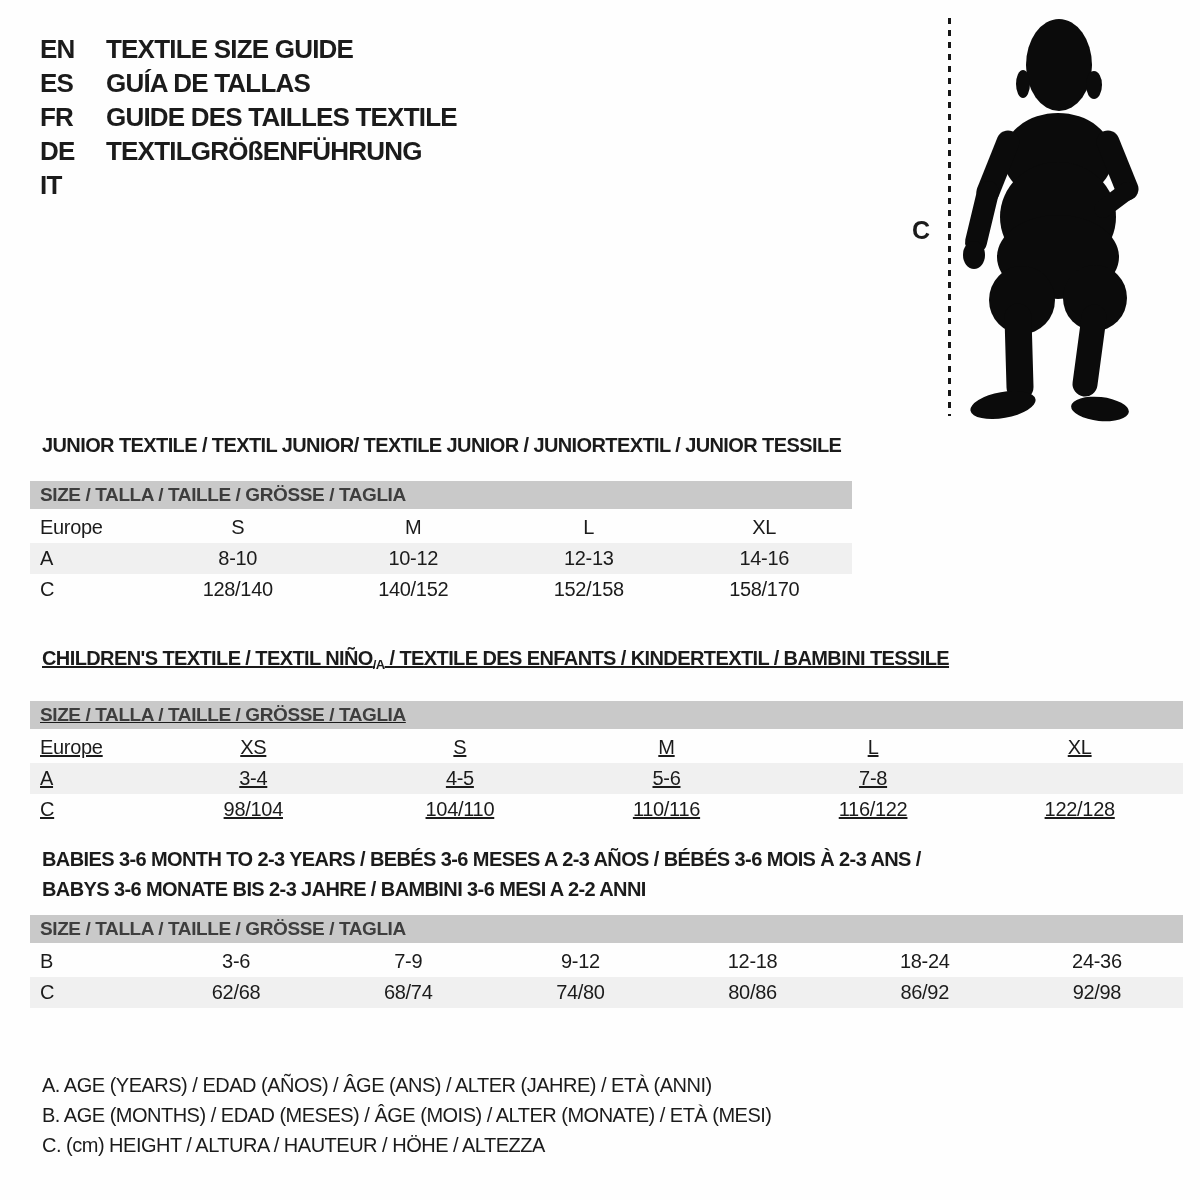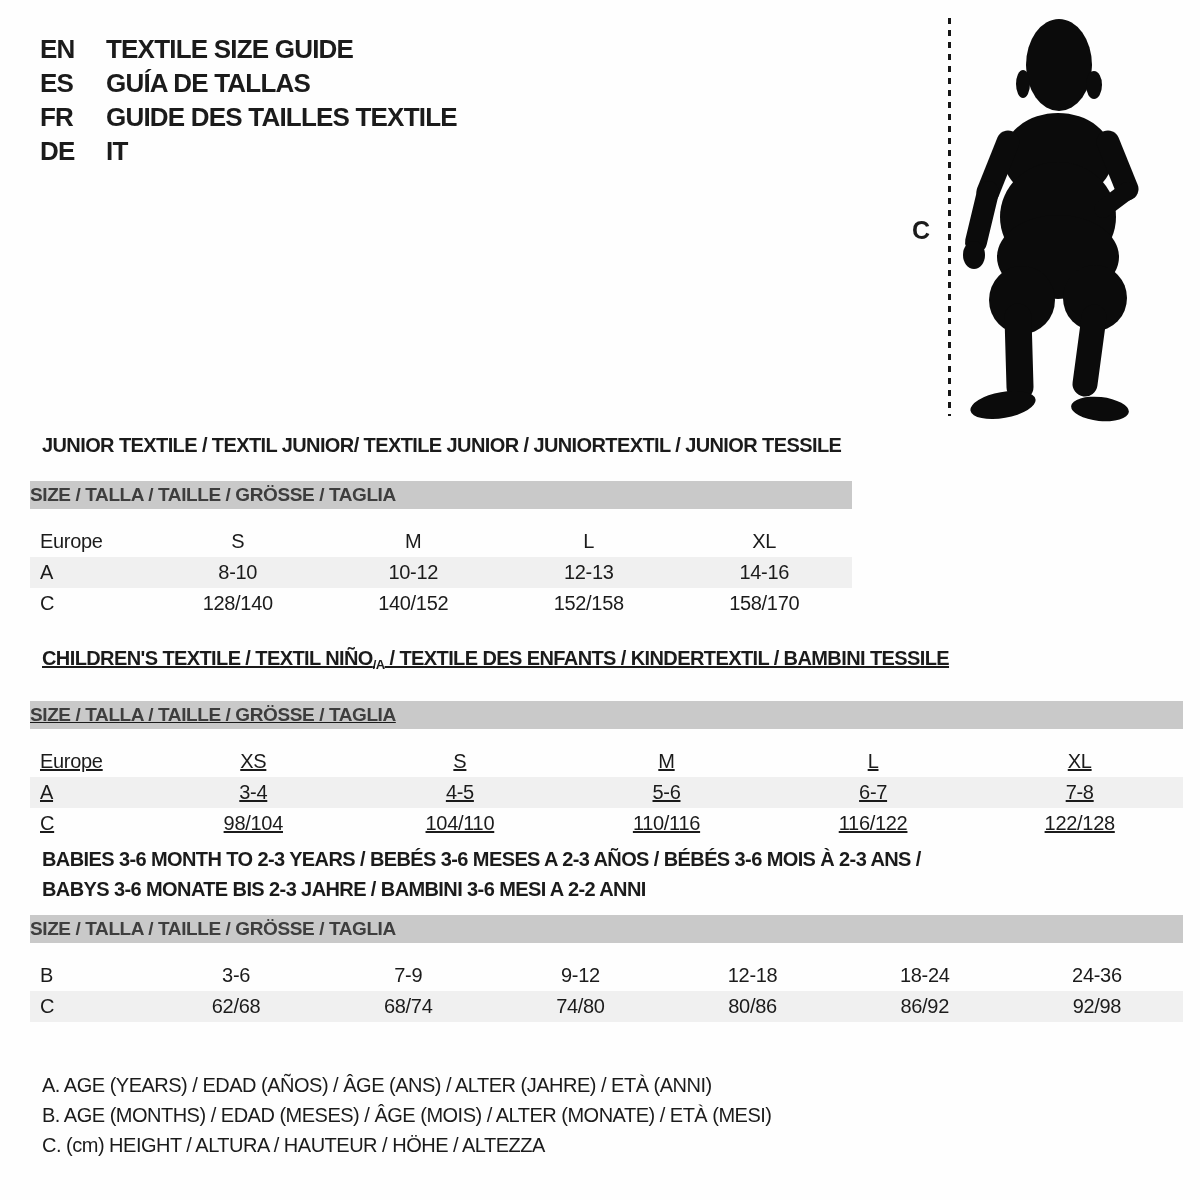--- a/index.html
+++ b/index.html
@@ -37,24 +37,24 @@
   .section-title {
     font-weight: bold; font-size: 20px; line-height: 20px;
     letter-spacing: -0.6px; padding-left: 12px; white-space: nowrap;
   }
   .section-title .tsub { font-size: 13px; vertical-align: -4px; font-weight: bold; }
   .title-line2 { margin-top: 10px; }
   .size-bar {
     margin-top: 26px; height: 28px; line-height: 28px;
     background: #c9c9c9; color: #3e3e3e;
     font-weight: bold; font-size: 19px; letter-spacing: -0.4px;
-    box-sizing: border-box;
+    padding-left: 10px; box-sizing: border-box;
   }
   .size-bar.tight { margin-top: 16px; }
-  .rows { margin-top: 17px; }
+  .rows { margin-top: 3px; }
   .trow { display: grid; height: 31px; line-height: 31px; font-size: 20px; letter-spacing: -0.3px; }
   .cols4 { grid-template-columns: 120px repeat(4, 1fr); }
   .cols5 { grid-template-columns: 120px repeat(5, 1fr); }
   .cols6 { grid-template-columns: 120px repeat(6, 1fr); }
   .trow .cell { text-align: center; }
   .trow .label { text-align: left; padding-left: 10px; }
   .trow.shaded { background: #f0f0f0; }
 
   
   .legend {
@@ -69,20 +69,21 @@
 <div id="canvas">
 
   <div class="lang-block">
     <span>EN</span>
     <span>TEXTILE SIZE GUIDE</span>
     <span>ES</span>
     <span>GUÍA DE TALLAS</span>
     <span>FR</span>
     <span>GUIDE DES TAILLES TEXTILE</span>
     <span>DE</span>
+    <span>TEXTILGRÖßENFÜHRUNG</span>
     <span>IT</span>
   </div>
 
   <div class="measure-line"></div>
   <div class="figure-c-label">C</div>
 
   <svg class="toddler-svg" width="182" height="410" viewBox="0 0 182 410" aria-hidden="true">
     <g fill="#0b0b0b" stroke="#0b0b0b">
 
       <ellipse cx="101" cy="53" rx="33" ry="46" stroke="none"></ellipse>
@@ -151,21 +152,20 @@
         <div class="cell">S</div>
         <div class="cell">M</div>
         <div class="cell">L</div>
         <div class="cell">XL</div>
       </div>
       <div class="trow cols5 shaded">
         <div class="cell label">A</div>
         <div class="cell">3-4</div>
         <div class="cell">4-5</div>
         <div class="cell">5-6</div>
-        <div class="cell">6-7</div>
         <div class="cell">7-8</div>
       </div>
       <div class="trow cols5">
         <div class="cell label">C</div>
         <div class="cell">98/104</div>
         <div class="cell">104/110</div>
         <div class="cell">110/116</div>
         <div class="cell">116/122</div>
         <div class="cell">122/128</div>
       </div>

